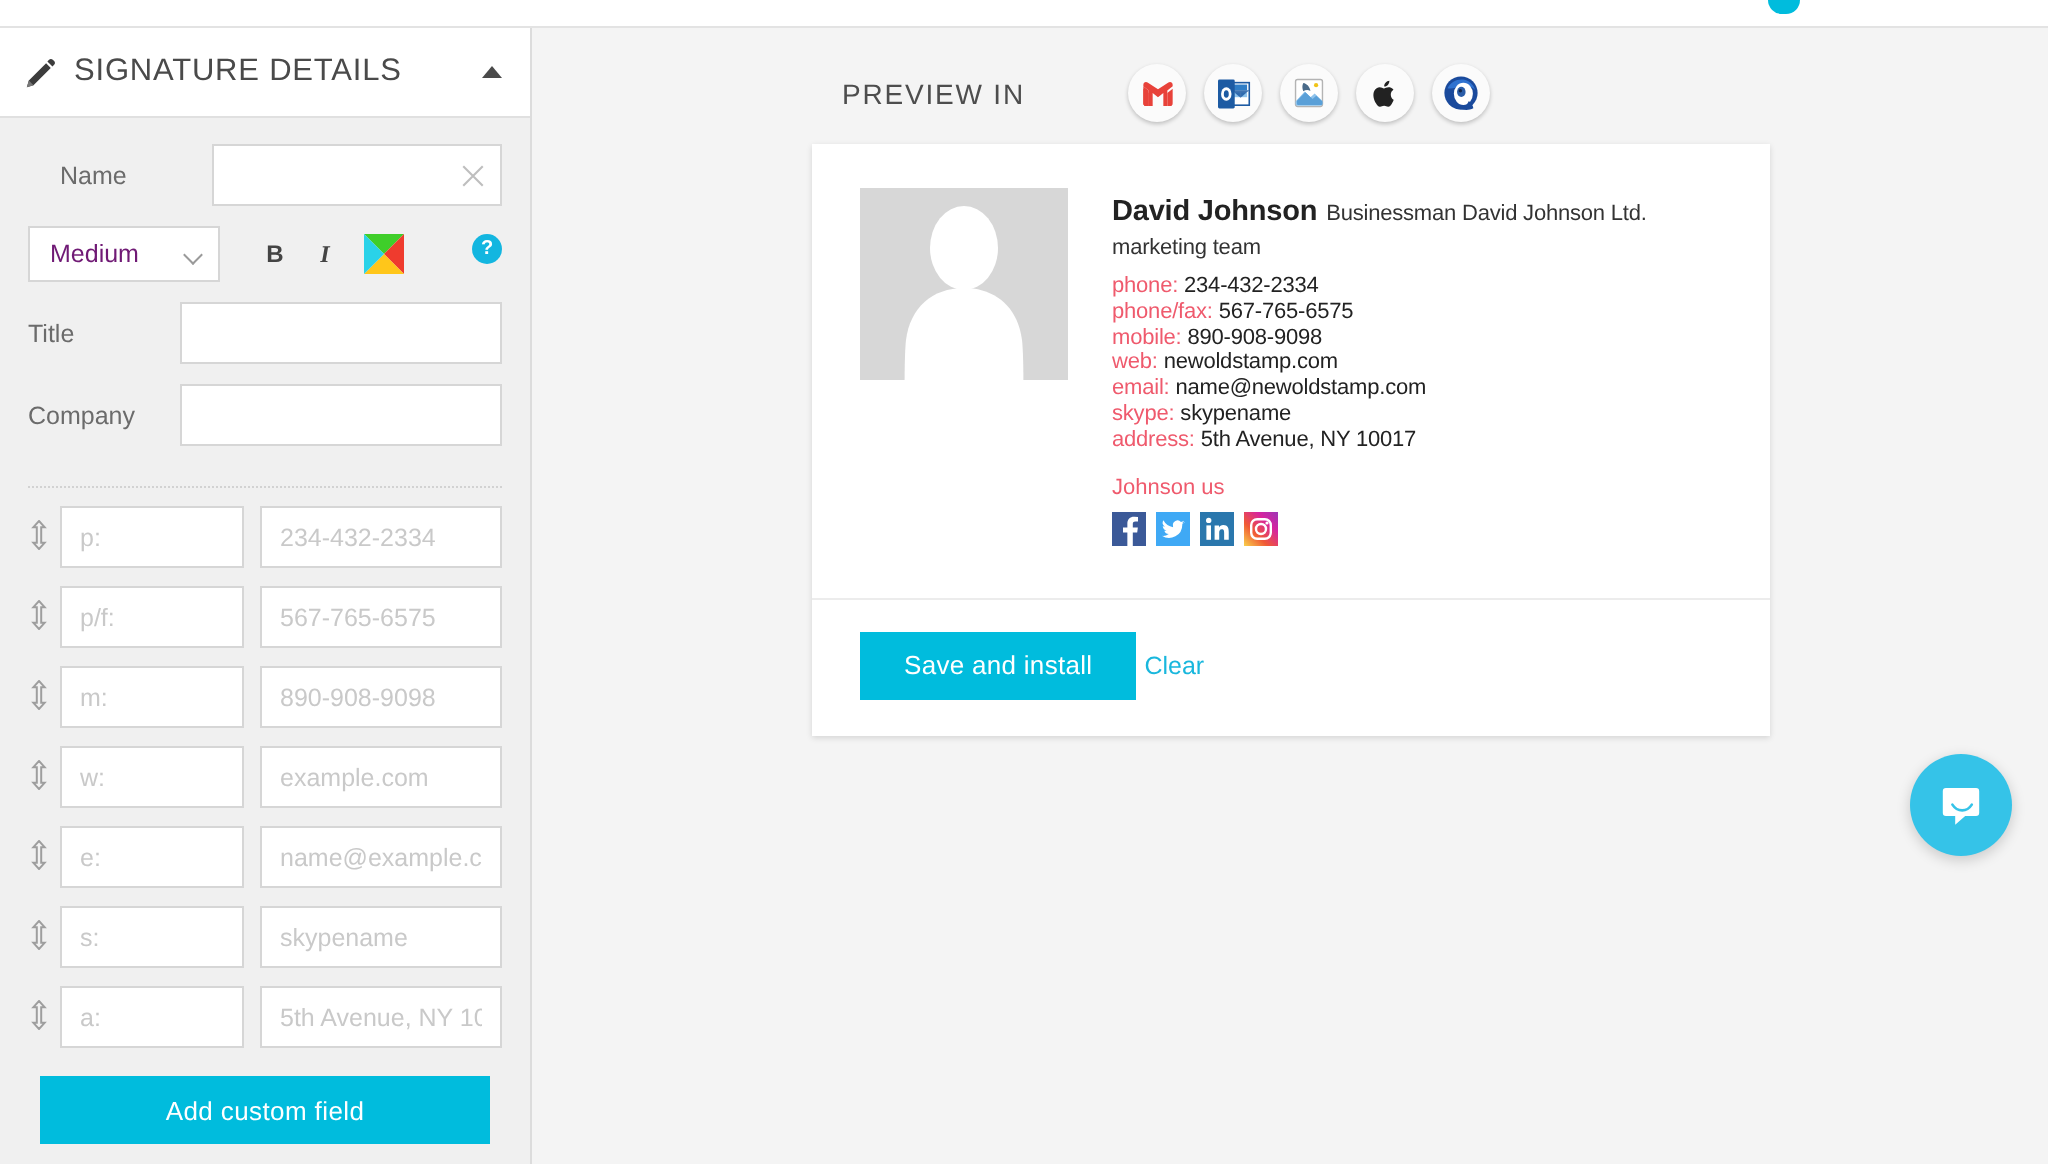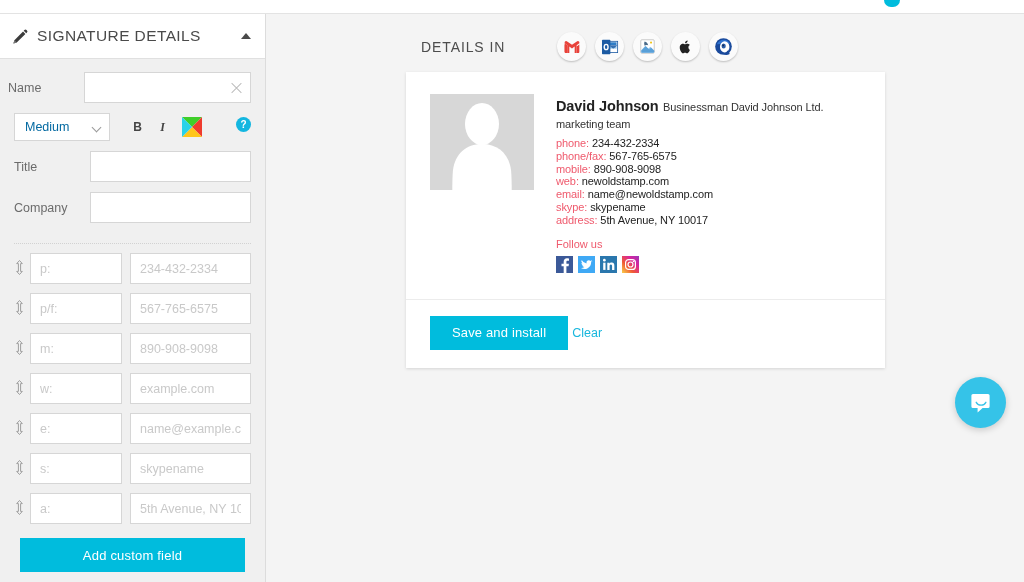--- a/index.html
+++ b/index.html
@@ -46,21 +46,21 @@
     width: 0; height: 0;
     border-left: 5px solid transparent; border-right: 5px solid transparent;
     border-bottom: 6px solid #4a4a4a;
     cursor: pointer;
   }
 
   .sb-body { padding: 0; }
 
   
   .name-row {
-    display: flex; align-items: center; padding: 13px 14px 0 8px;
+    display: flex; align-items: center; padding: 13px 14px 0 30px;
   }
   .lbl {
     width: 76px; flex: 0 0 76px;
     font-size: 12.5px; color: #6b6b6b;
   }
   .name-input-wrap {
     position: relative; flex: 1;
   }
   .txt {
     width: 100%; height: 31px;
@@ -75,21 +75,21 @@
     width: 13px; height: 13px; cursor: pointer; opacity: .55;
   }
 
   
   .tool-row {
     display: flex; align-items: center; padding: 10px 14px 0 14px; position: relative;
   }
   .sizeselect {
     width: 96px; height: 28px; background: #fff; border: 1px solid #d6d6d6;
     display: flex; align-items: center; padding: 0 8px 0 10px;
-    font-size: 12.5px; color: #0369a1; cursor: pointer; position: relative;
+    font-size: 12.5px; color: #701a75; cursor: pointer; position: relative;
   }
   .sizeselect .chev {
     position: absolute; right: 9px; top: 10px;
     width: 7px; height: 7px; border-right: 1.4px solid #9a9a9a; border-bottom: 1.4px solid #9a9a9a;
     transform: rotate(45deg);
   }
   .fmt-b, .fmt-i {
     margin-left: 14px; font-size: 12px; color: #444; cursor: pointer;
     width: 11px; text-align: center;
   }
@@ -320,21 +320,21 @@
       <div class="addfield-wrap">
         <button class="addfield">Add custom field</button>
       </div>
 
     </div>
   </div>
 
   <div class="main">
 
     <div class="preview-head">
-      <span class="preview-label">DETAILS IN</span>
+      <span class="preview-label">PREVIEW IN</span>
       <div class="client-icons">
 
         <div class="client-ico">
           <svg width="16" height="14" viewBox="0 0 24 20">
             <path d="M2 19h3V9.2L1 6.1V17a2 2 0 0 0 1 2z" fill="#e8423a"></path>
             <path d="M19 19h3a2 2 0 0 0 1-2V6.1L19 9.2V19z" fill="#e8423a"></path>
             <path d="M1 4.2 5 7.4V19h3V9.3l4 3.1 4-3.1V19h3V7.4l4-3.2V3a2 2 0 0 0-3.2-1.6L12 6.5 4.2 1.4A2 2 0 0 0 1 3z" fill="#e8423a"></path>
             <path d="M5 19V7.4L1 4.2V17a2 2 0 0 0 2 2z" fill="#e8423a"></path>
           </svg>
         </div>
@@ -403,21 +403,21 @@
           <div class="sig-lines" id="sig-lines">
               <div class="sig-line"><span class="k">phone:</span> <span>234-432-2334</span></div>
               <div class="sig-line"><span class="k">phone/fax:</span> <span>567-765-6575</span></div>
               <div class="sig-line"><span class="k">mobile:</span> <span>890-908-9098</span></div>
               <div class="sig-line"><span class="k">web:</span> <span>newoldstamp.com</span></div>
               <div class="sig-line"><span class="k">email:</span> <span>name@newoldstamp.com</span></div>
               <div class="sig-line"><span class="k">skype:</span> <span>skypename</span></div>
               <div class="sig-line"><span class="k">address:</span> <span>5th Avenue, NY 10017</span></div>
             </div>
 
-          <div class="follow">Follow us</div>
+          <div class="follow">Johnson us</div>
 
           <div class="socials">
             <span class="soc">
               <svg width="17" height="17" viewBox="0 0 17 17">
                 <rect width="17" height="17" fill="#3b5998"></rect>
                 <path d="M10.4 17V10.3h2.2l.33-2.6h-2.53V6.05c0-.75.21-1.26 1.28-1.26H13V2.47A17 17 0 0 0 11 2.37c-1.97 0-3.32 1.2-3.32 3.42V7.7H5.5v2.6h2.18V17z" fill="#fff"></path>
               </svg>
             </span>
             <span class="soc">
               <svg width="17" height="17" viewBox="0 0 17 17">

